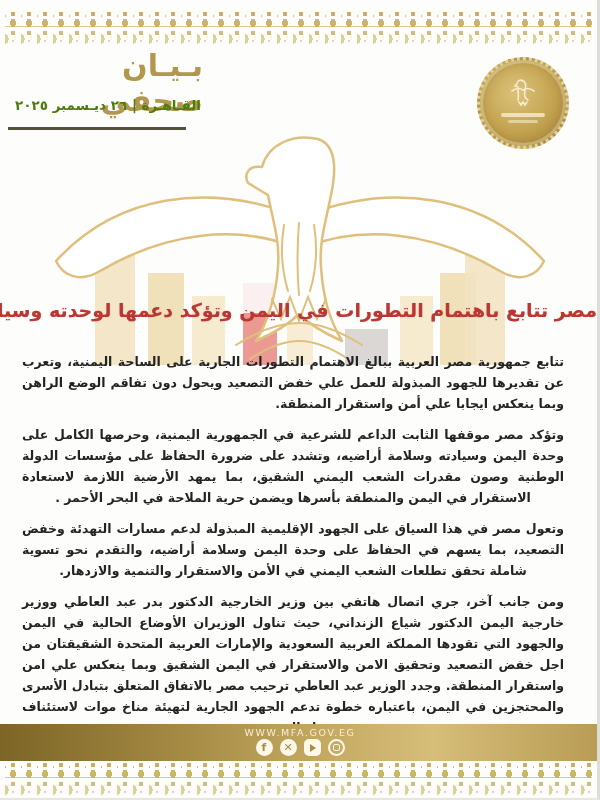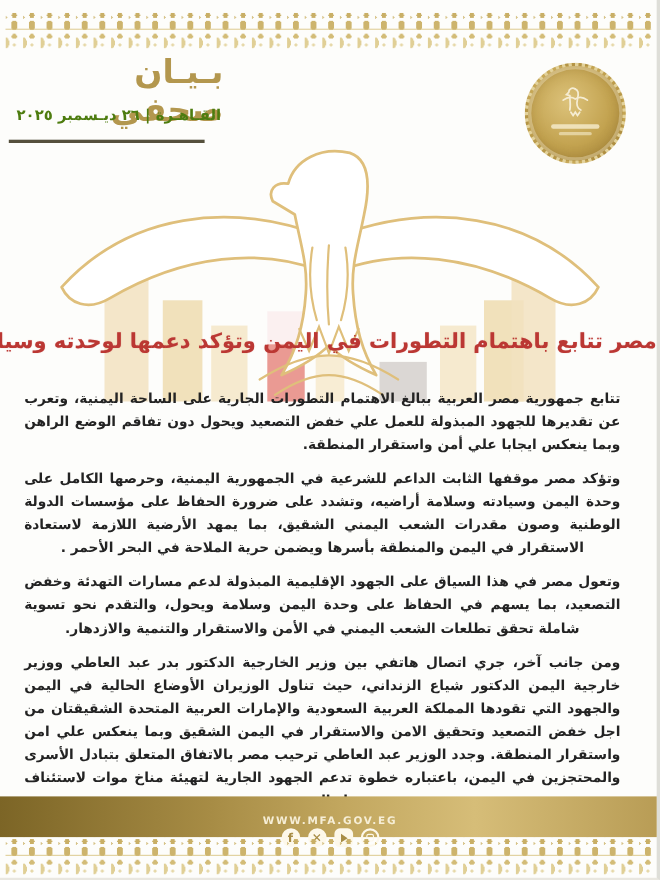--- a/index.html
+++ b/index.html
@@ -86,22 +86,22 @@
   }
   .body-text p.center-last{text-align-last:center;}
 
   
   .footer-bar{
     position:absolute;top:724px;left:0;width:600px;height:37px;
     background:linear-gradient(90deg,#7c6526,#a78c45 32%,#c2a75f 52%,#d6bd78 72%,#b89c55);
     text-align:center;
   }
   .website{
-    display:block;margin-top:17px;
-    font-size:9.5px;font-weight:bold;letter-spacing:1.6px;color:#f6eed6;
+    display:block;margin-top:3px;
+    font-size:9.5px;font-weight:normal;letter-spacing:1.6px;color:#f6eed6;
     text-decoration:none;
   }
   .social-row{display:flex;justify-content:center;gap:7px;margin-top:1px;}
   .social{
     width:17px;height:17px;border-radius:50%;background:#fdf8ea;
     display:flex;align-items:center;justify-content:center;
     font-size:11px;font-weight:bold;color:#a78c45;line-height:1;
     box-sizing:border-box;
   }
   .social.yt{border-radius:5px;}
@@ -169,21 +169,21 @@
       <path d="M196,212 C 218,198 240,190 259,190 C 278,190 300,198 322,212"></path>
       <path d="M210,226 C 228,214 244,208 259,208 C 274,208 290,214 308,226"></path>
     </g>
   </svg>
 
   <div class="press-title">مصر تتابع باهتمام التطورات في اليمن وتؤكد دعمها لوحدته وسيادته</div>
 
   <div class="body-text">
     <p>تتابع جمهورية مصر العربية ببالغ الاهتمام التطورات الجارية على الساحة اليمنية، وتعرب عن تقديرها للجهود المبذولة للعمل علي خفض التصعيد ويحول دون تفاقم الوضع الراهن وبما ينعكس ايجابا علي أمن واستقرار المنطقة.</p>
     <p class="center-last">وتؤكد مصر موقفها الثابت الداعم للشرعية في الجمهورية اليمنية، وحرصها الكامل على وحدة اليمن وسيادته وسلامة أراضيه، وتشدد على ضرورة الحفاظ على مؤسسات الدولة الوطنية وصون مقدرات الشعب اليمني الشقيق، بما يمهد الأرضية اللازمة لاستعادة الاستقرار في اليمن والمنطقة بأسرها ويضمن حرية الملاحة في البحر الأحمر .</p>
-    <p class="center-last">وتعول مصر في هذا السياق على الجهود الإقليمية المبذولة لدعم مسارات التهدئة وخفض التصعيد، بما يسهم في الحفاظ على وحدة اليمن وسلامة ويحول، والتقدم نحو تسوية شاملة تحقق تطلعات الشعب اليمني في الأمن والاستقرار والتنمية والازدهار.</p>
+    <p class="center-last">وتعول مصر في هذا السياق على الجهود الإقليمية المبذولة لدعم مسارات التهدئة وخفض التصعيد، بما يسهم في الحفاظ على وحدة اليمن وسلامة أراضيه، والتقدم نحو تسوية شاملة تحقق تطلعات الشعب اليمني في الأمن والاستقرار والتنمية والازدهار.</p>
     <p class="center-last">ومن جانب آخر، جري اتصال هاتفي بين وزير الخارجية الدكتور بدر عبد العاطي ووزير خارجية اليمن الدكتور شياع الزنداني، حيث تناول الوزيران الأوضاع الحالية في اليمن والجهود التي تقودها المملكة العربية السعودية والإمارات العربية المتحدة الشقيقتان من اجل خفض التصعيد وتحقيق الامن والاستقرار في اليمن الشقيق وبما ينعكس علي امن واستقرار المنطقة. وجدد الوزير عبد العاطي ترحيب مصر بالاتفاق المتعلق بتبادل الأسرى والمحتجزين في اليمن، باعتباره خطوة تدعم الجهود الجارية لتهيئة مناخ موات لاستئناف مسار التسوية.</p>
   </div>
 
   <div class="footer-bar">
     <a class="website" href="#">WWW.MFA.GOV.EG</a>
     <div class="social-row">
       <span class="social fb">f</span>
       <span class="social x">✕</span>
       <span class="social yt">
           <span class="yt-triangle"></span>

